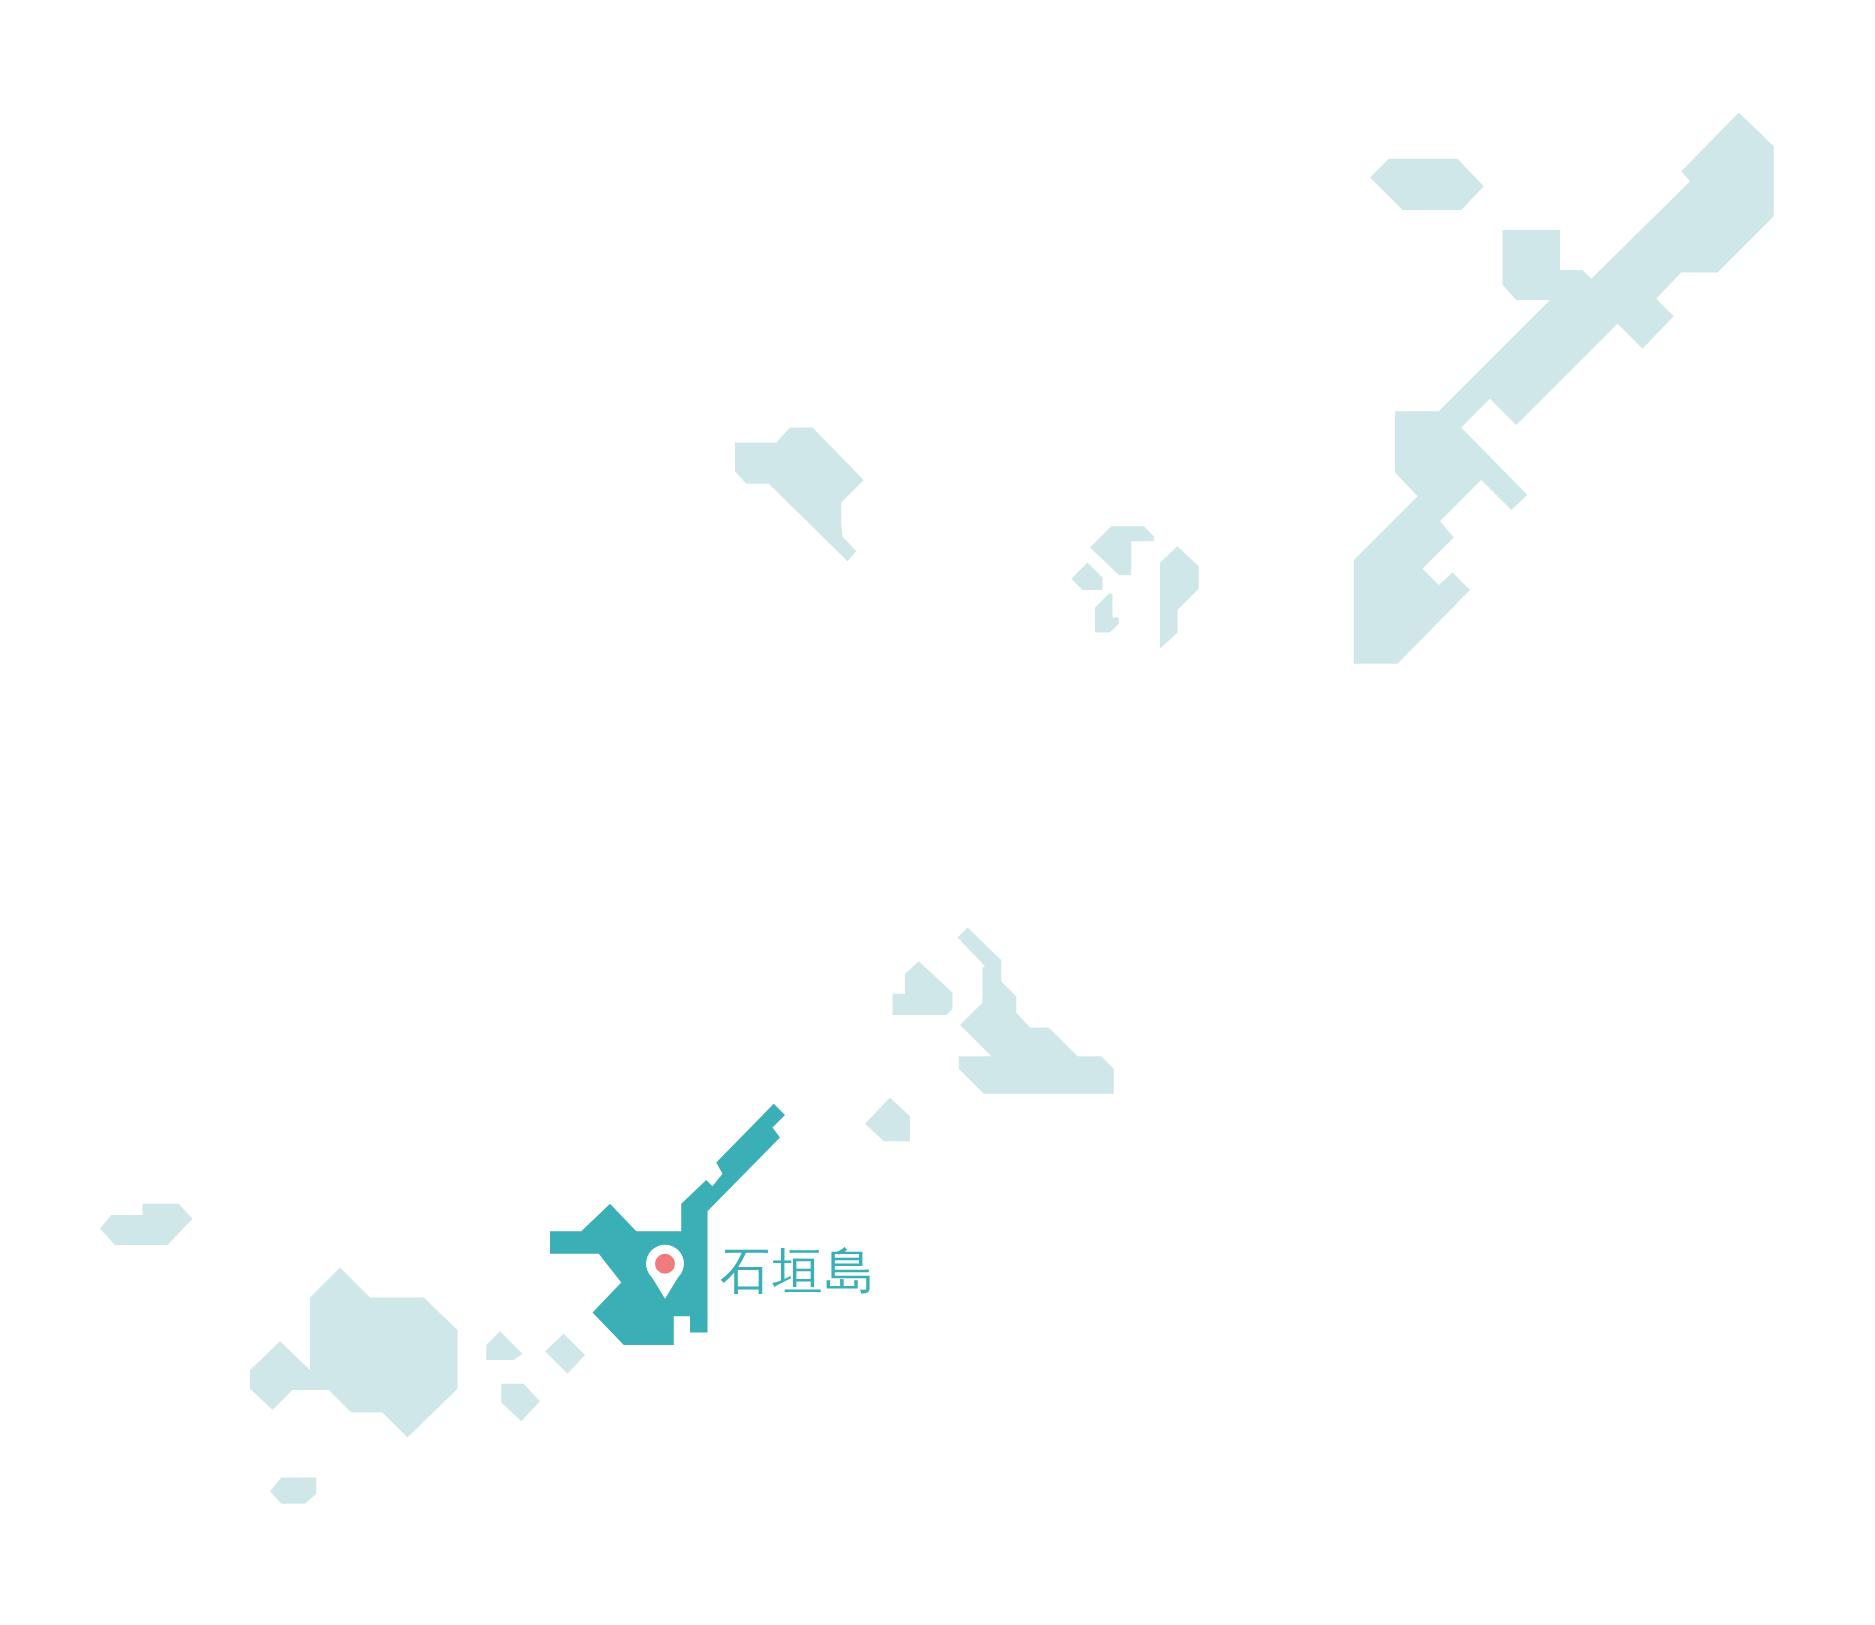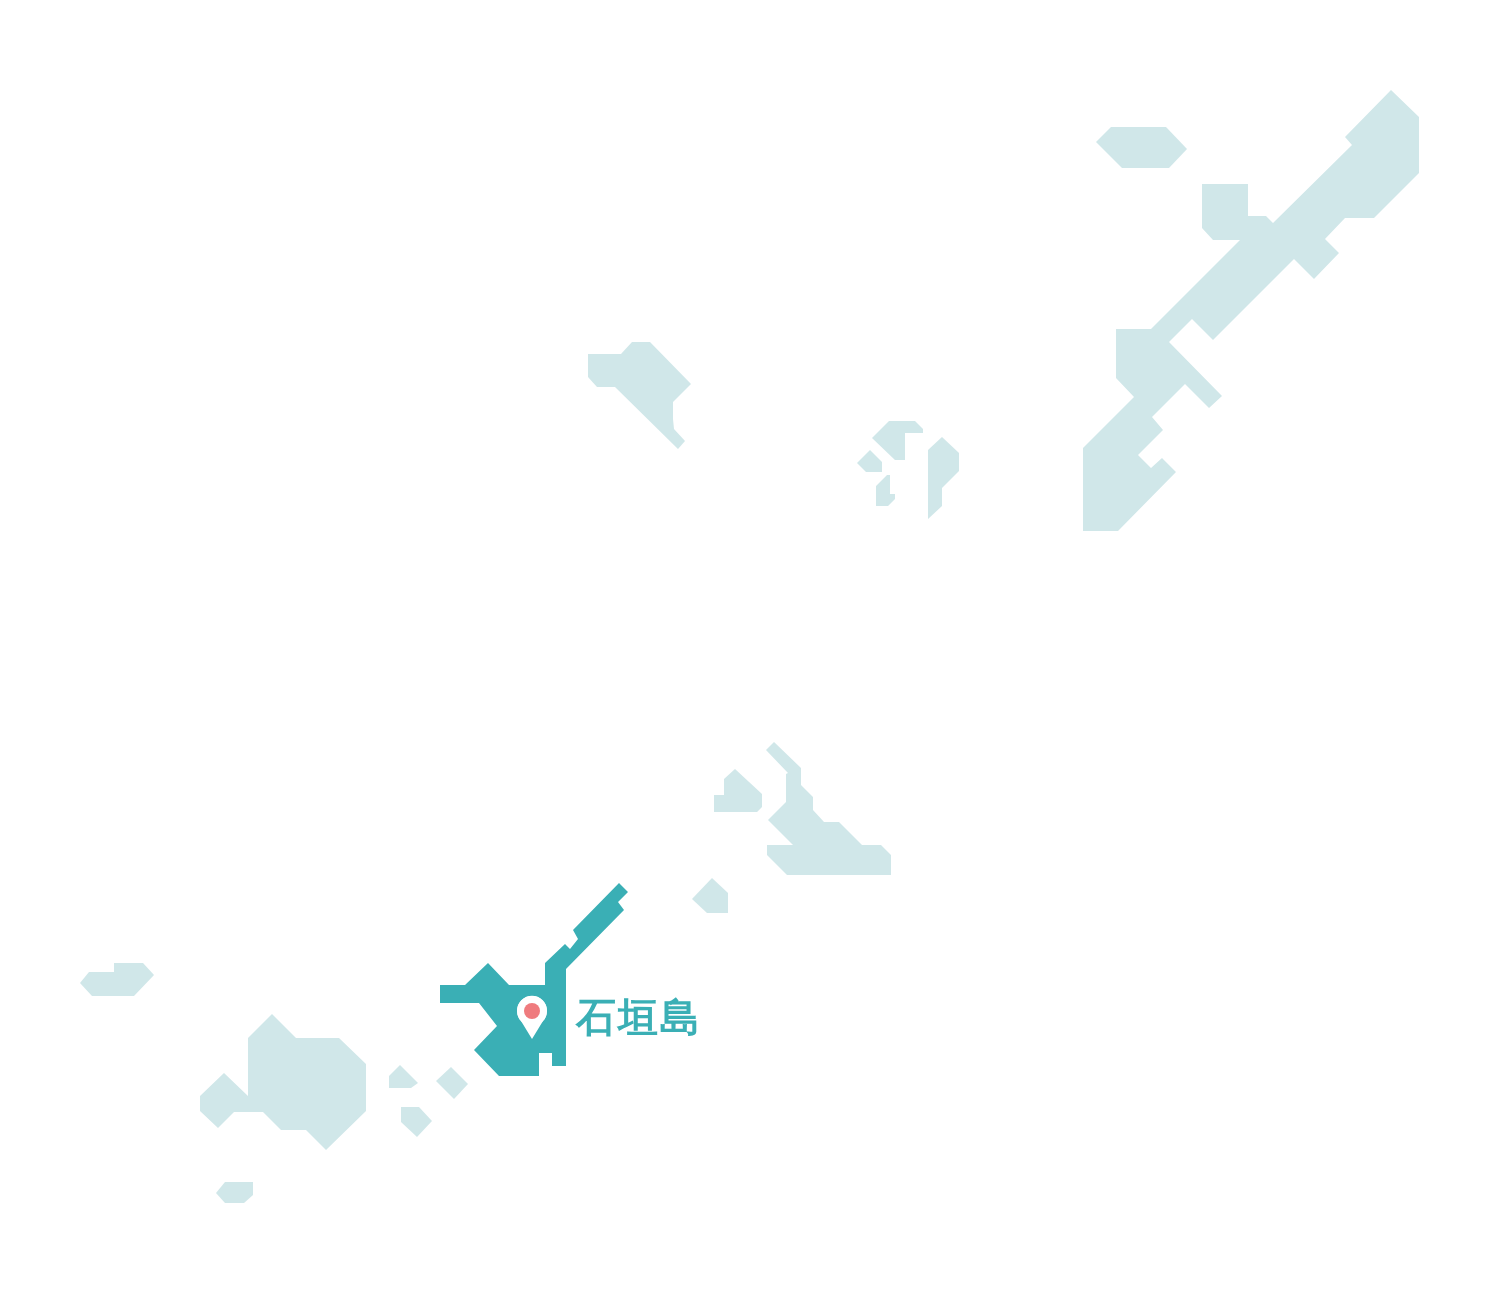--- a/index.html
+++ b/index.html
@@ -1,20 +1,20 @@
 <!DOCTYPE html>
 <html><head>
 <meta charset="utf-8">
 <style>
   html, body { margin:0; padding:0; background:#ffffff; }
   body { width:1500px; height:1300px; position:relative; overflow:hidden; font-family:"DejaVu Sans", sans-serif; }
   #map { position:absolute; left:0; top:0; width:1500px; height:1300px; }
   .island { fill:#D0E7E9; }
   .island.selected { fill:#3AAFB5; }
-  .label { position:absolute; left:576px; top:992px; font-size:40px; line-height:50px; letter-spacing:2px; color:#3AAFB5; font-weight:bold; white-space:nowrap; }
+  .label { position:absolute; left:576px; top:992px; font-size:40px; line-height:50px; letter-spacing:2px; color:#3AAFB5; font-weight:normal; white-space:nowrap; }
 </style>
 </head>
 <body>
 
 <svg id="map" viewBox="0 0 1500 1300" xmlns="http://www.w3.org/2000/svg">
 
   <polygon class="island" points="1391,90 1419,117 1419,173 1374,218 1345,218 1325,239 1339,253 1314,279 1294,259 1213,340 1192,319 1169,342 1222,396 1209,408 1185,384 1152,417 1163,430 1138,455 1151,468 1162,458 1176,472 1118,531 1083,531 1083,448 1134,397 1116,378 1116,329 1151,329 1240,240 1213,240 1202,228 1202,184 1248,184 1248,216 1266,216 1273,223 1352,145 1345,137"></polygon>
 
   <polygon class="island" points="1111,127 1166,127 1187,149 1169,168 1122,168 1096,142"></polygon>
 

